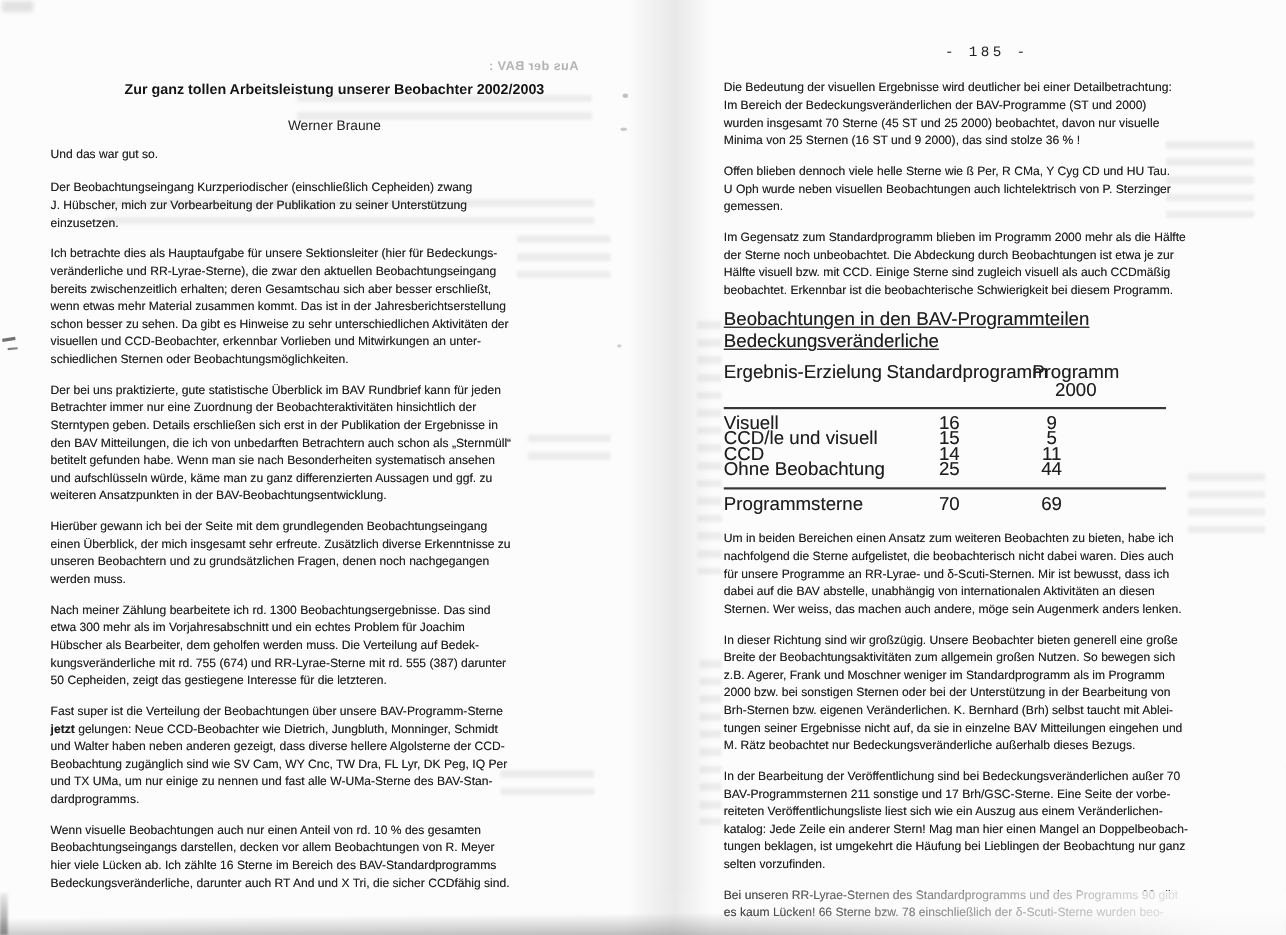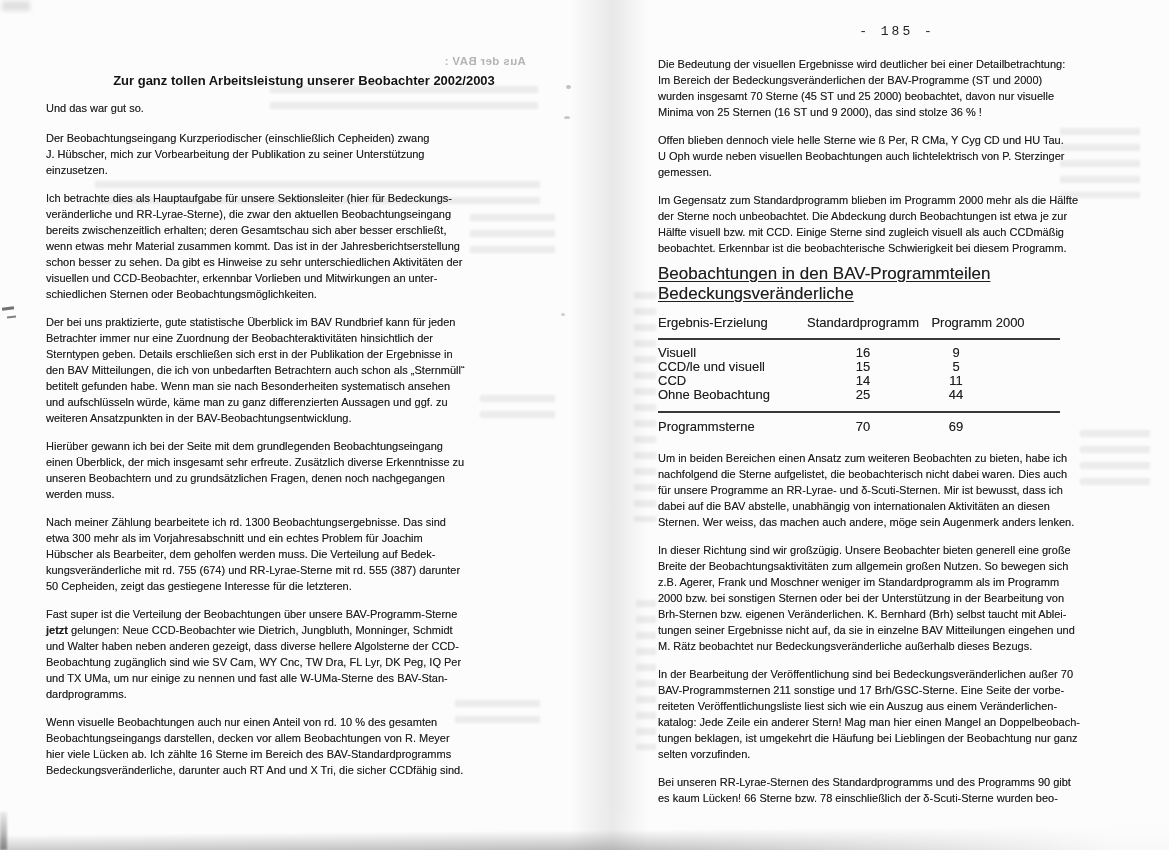--- a/index.html
+++ b/index.html
@@ -5,37 +5,37 @@
   html,body { margin:0; padding:0; background:#e8e8e8; }
   .scan {
     position:relative; width:1169px; height:850px; overflow:hidden;
     background:#fcfcfc; color:#1e1e1e;
     font-family:"Liberation Sans", sans-serif;
   }
   .scan * { box-sizing:border-box; }
 
   .page-col { position:absolute; }
   .page-col.left  { left:46px;  top:44px; width:516px; }
-  .page-col.right { left:658px; top:24px; width:478px; }
+  .page-col.right { left:658px; top:40px; width:478px; }
 
   .pagenum { text-align:center; font-size:13px; letter-spacing:3px; color:#222;
              font-family:"Liberation Mono", monospace; }
   .title  { text-align:center; font-weight:bold; font-size:13px; margin-top:29px; color:#141414; }
   .author { text-align:center; font-size:12.5px; margin-top:19px; }
 
   .para { font-size:11px; line-height:16px; margin:12px 0 8px 0; white-space:pre-line;
           text-shadow:0 0 .4px rgba(45,45,45,.55); }
   .para.first-left  { margin-top:14px; }
   .para.first-right { margin-top:17px; }
   .bold-word { font-weight:bold; }
 
   .table-heading { font-size:17px; margin:2px 0 0 0; text-decoration:underline;
                    text-underline-offset:2px; text-shadow:0 0 .4px rgba(45,45,45,.55); }
 
-  .tbl { width:402px; font-size:13px; margin-top:11px; text-shadow:0 0 .4px rgba(45,45,45,.5); }
+  .tbl { width:402px; font-size:17px; margin-top:11px; text-shadow:0 0 .4px rgba(45,45,45,.5); }
   .tr { display:grid; grid-template-columns:148px 114px 116px; }
   .tr.head { line-height:16px; }
   .tr.row  { line-height:14px; }
   .tr.foot { line-height:16px; margin-top:5px; }
   .td.c { text-align:center; }
   .td.n2 { text-align:center; position:relative; left:-22px; }
   .rule { height:2px; background:#383838; margin:7px 0 6px 0; }
   .rule.r2 { margin-top:9px; }
 
   
@@ -84,20 +84,21 @@
   <div class="bleed" style="left:470px; top:214px; width:85px;  height:40px;"></div>
   <div class="bleed" style="left:480px; top:395px; width:75px;  height:30px;"></div>
   <div class="bleed" style="left:455px; top:700px; width:85px;  height:28px;"></div>
   <div class="bleed" style="left:1060px;top:128px; width:80px;  height:70px;"></div>
   <div class="bleed" style="left:634px; top:292px; width:22px;  height:230px;"></div>
   <div class="bleed" style="left:1080px;top:430px; width:70px;  height:60px;"></div>
   <div class="bleed" style="left:636px; top:600px; width:20px;  height:150px;"></div>
 
   <div class="page-col left">
     <div class="title">Zur ganz tollen  Arbeitsleistung unserer Beobachter 2002/2003</div>
+    <div class="author">Werner Braune</div>
 
     <p class="para">Und das war gut so.</p>
     <p class="para first-left">Der Beobachtungseingang Kurzperiodischer (einschließlich Cepheiden) zwang
 J. Hübscher, mich zur Vorbearbeitung der Publikation zu seiner  Unterstützung
 einzusetzen.</p>
     <p class="para">Ich betrachte dies als Hauptaufgabe für unsere Sektionsleiter (hier für Bedeckungs-
 veränderliche und RR-Lyrae-Sterne), die zwar den aktuellen Beobachtungseingang
 bereits zwischenzeitlich erhalten; deren Gesamtschau sich aber besser erschließt,
 wenn etwas mehr Material zusammen kommt. Das ist in der Jahresberichtserstellung
 schon besser zu sehen. Da gibt es Hinweise zu sehr unterschiedlichen Aktivitäten der

